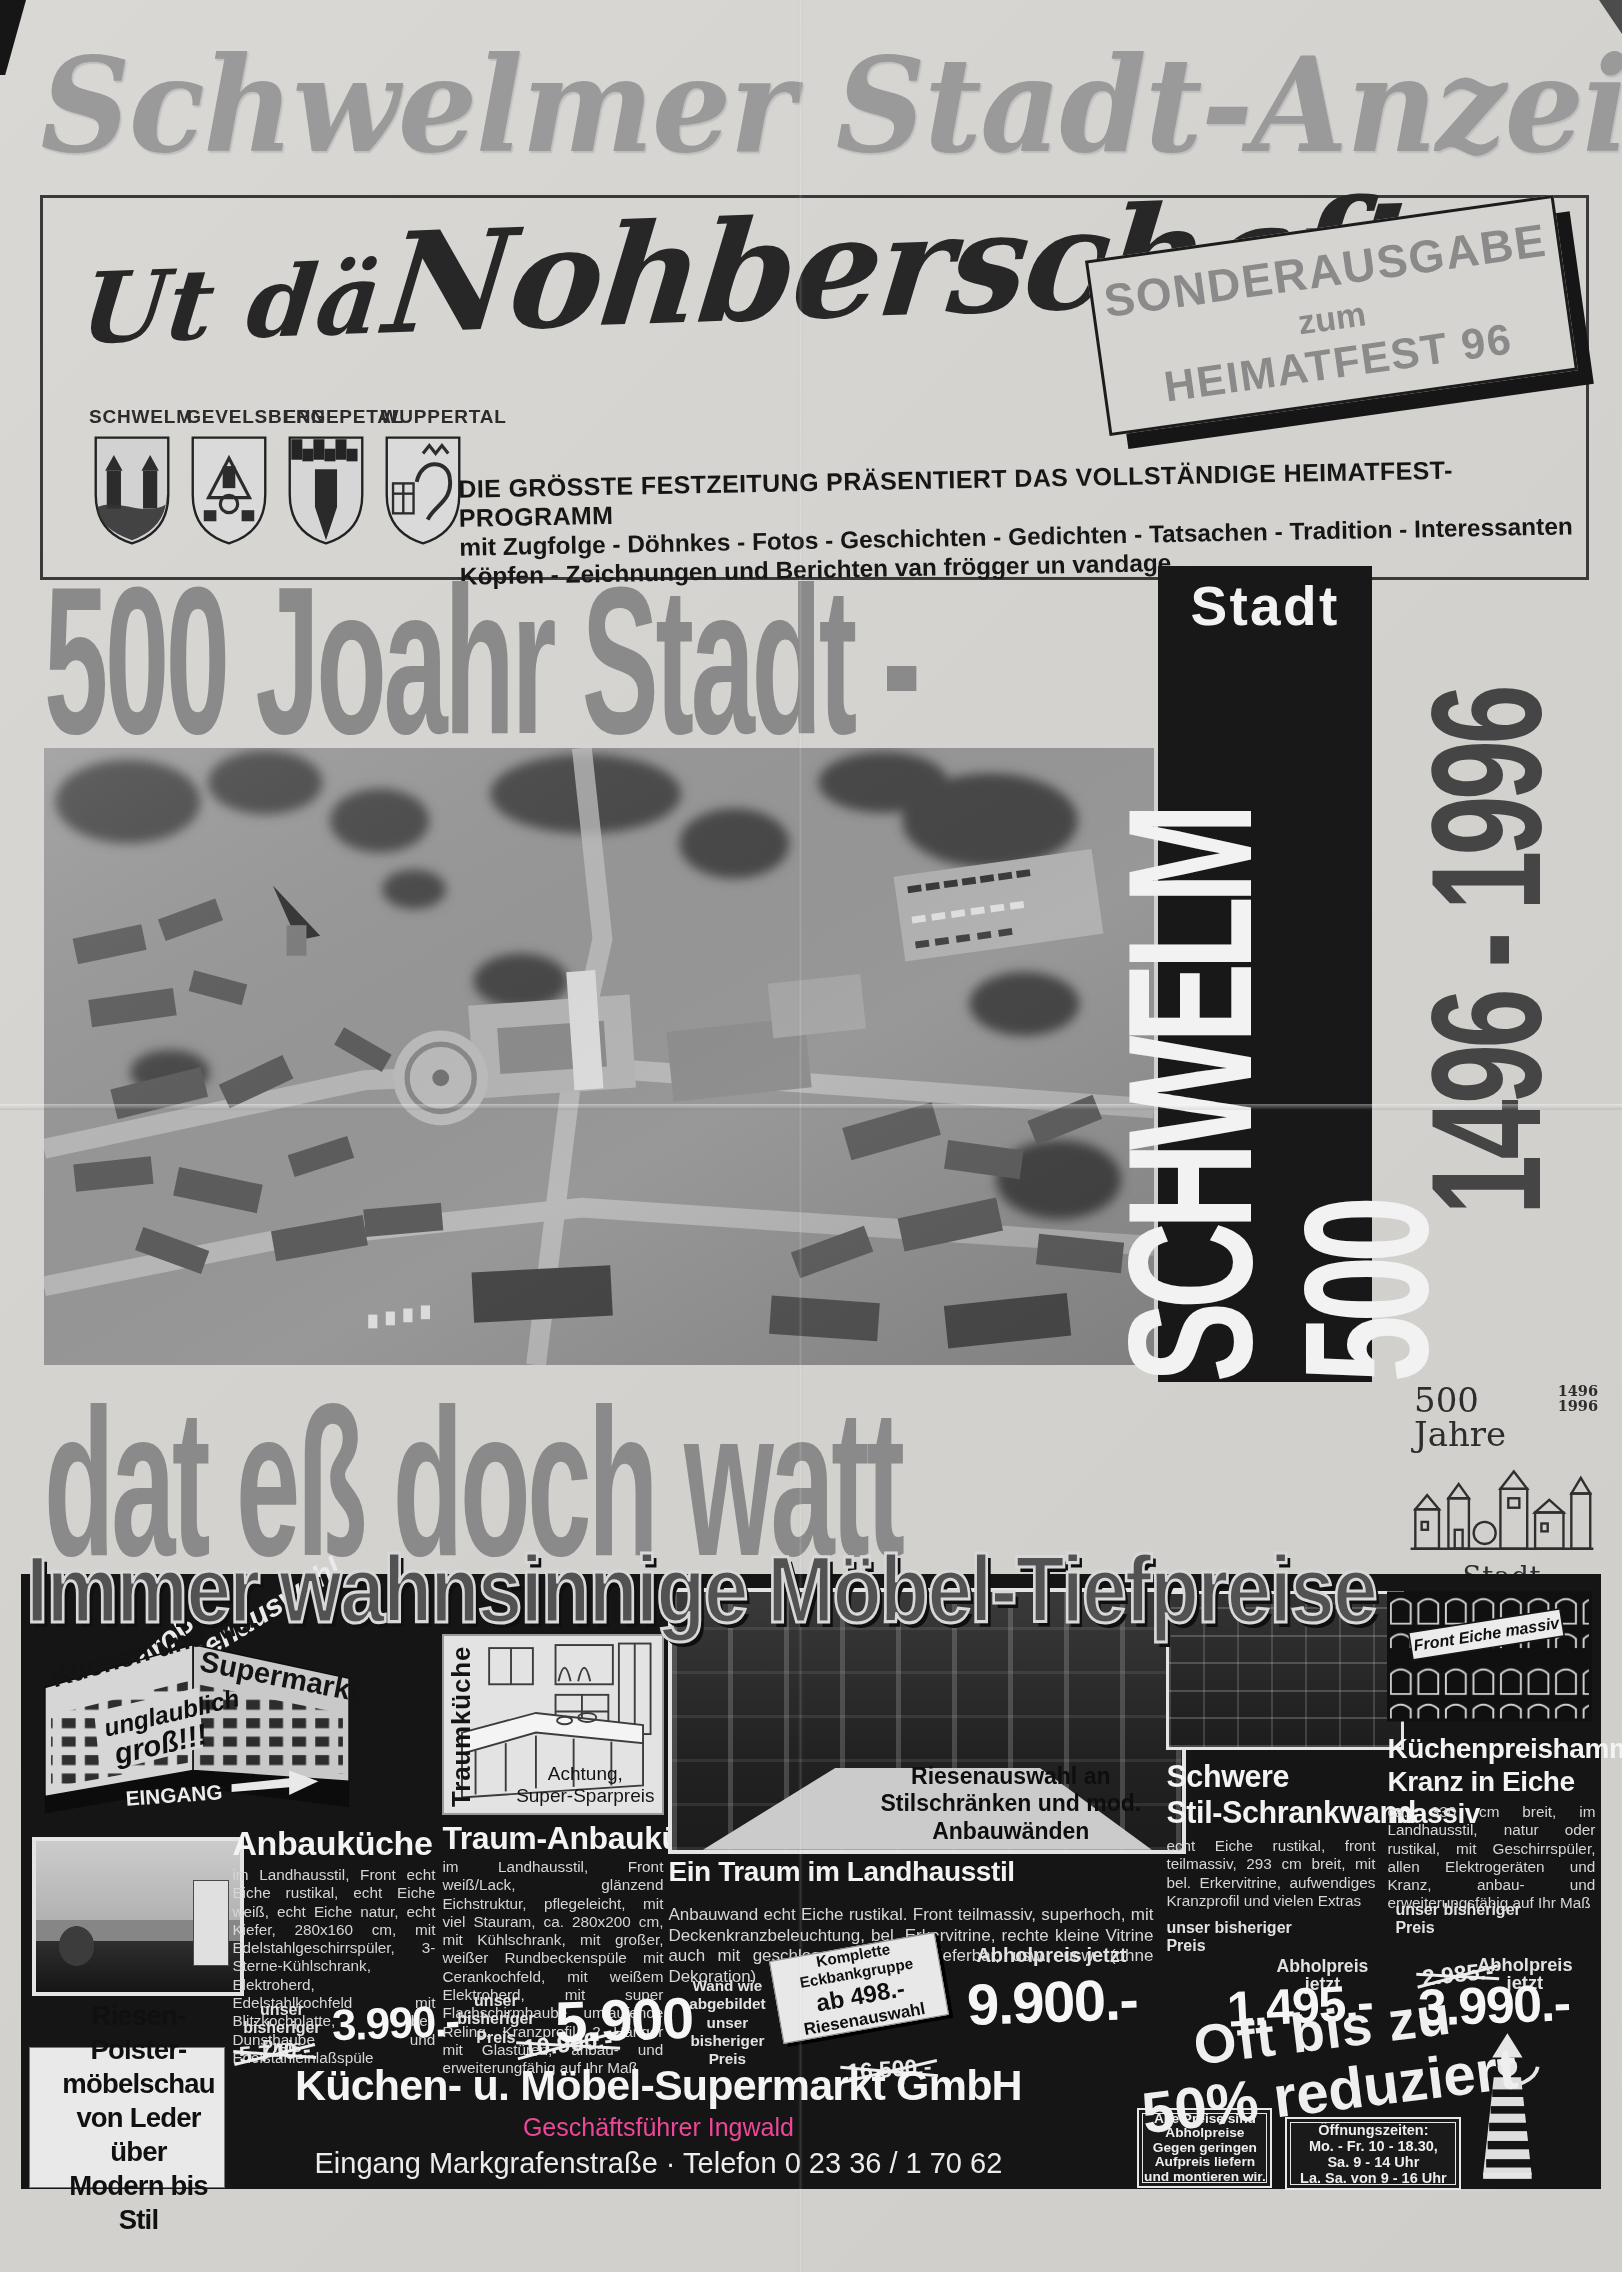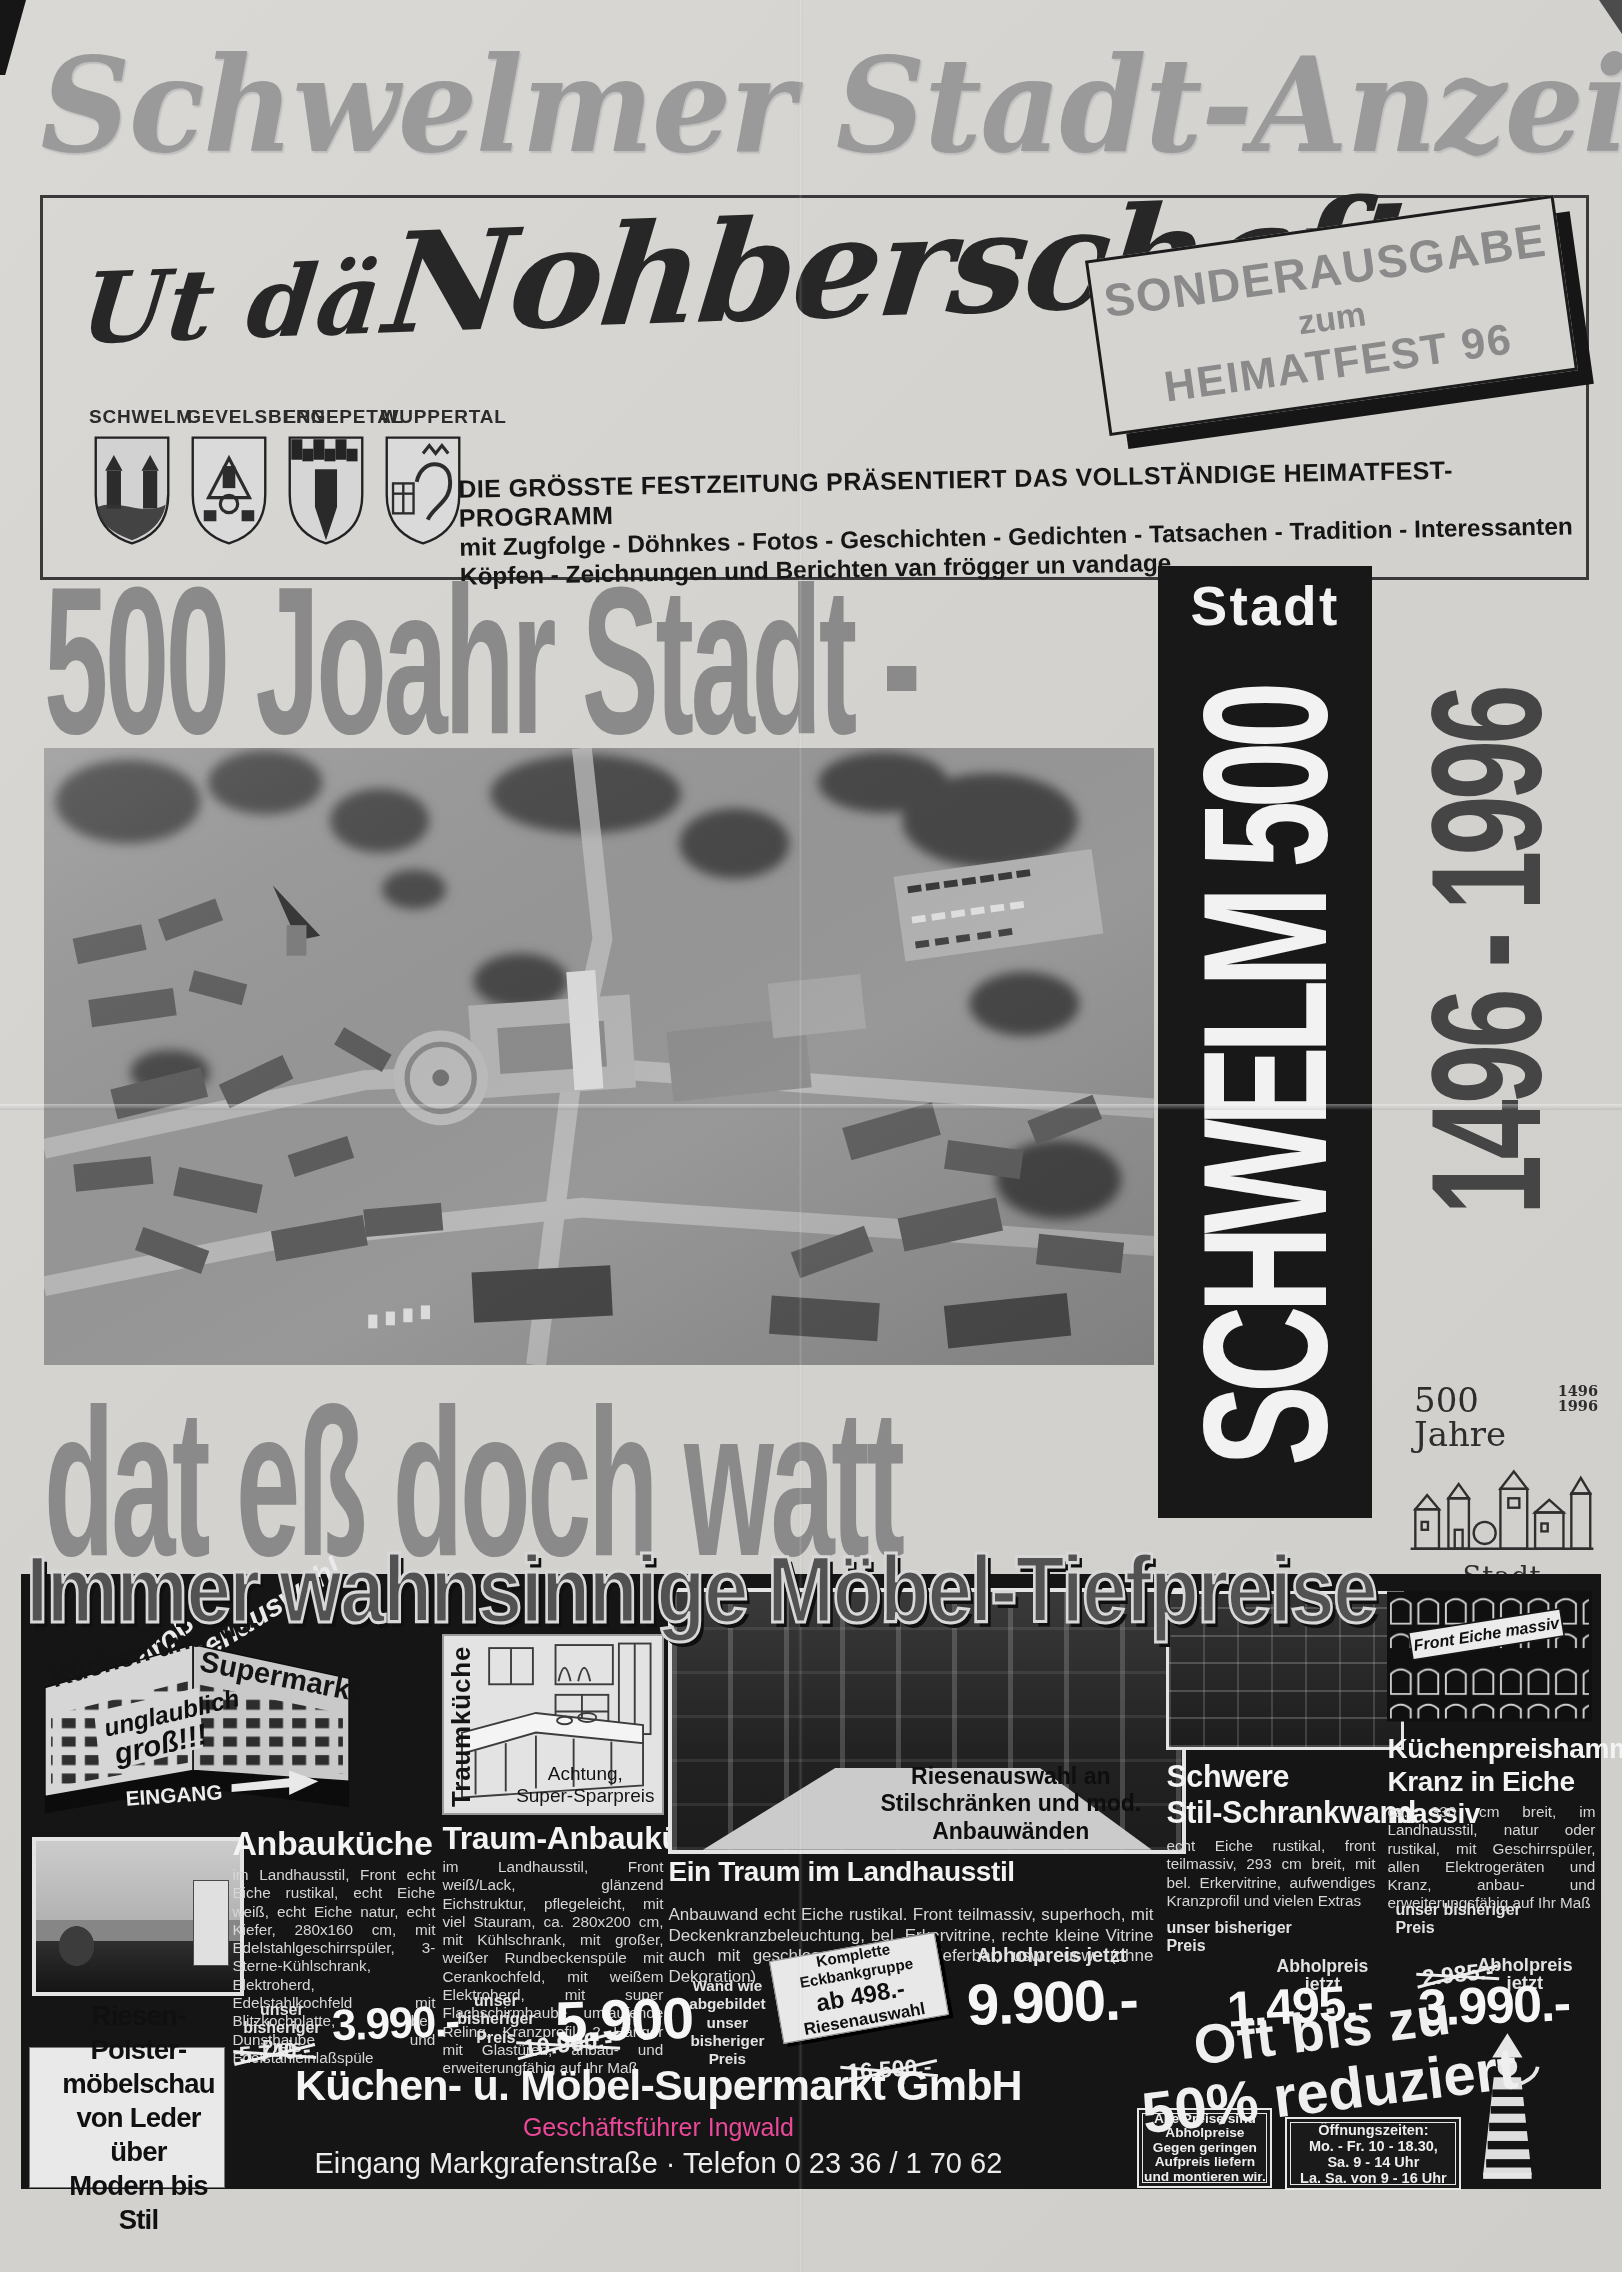--- a/index.html
+++ b/index.html
@@ -32,21 +32,21 @@
 
   
   .mega{font-weight:bold;color:#8a8a8a;white-space:nowrap;line-height:1;letter-spacing:-6.1px;transform:scaleX(.55);transform-origin:left top;font-size:210px;}
   #headline-top{left:44px;top:556px;}
   #headline-bottom{left:44px;top:1378px;}
 
   
   #photo{left:44px;top:748px;width:1110px;height:617px;background:#979797;box-shadow:0 0 0 0.8px #8f8f8f inset;}
 
   
-  #side-banner{left:1158px;top:566px;width:214px;height:952px;background:#181818;display:flex;flex-direction:column;align-items:center;}
+  #side-banner{left:1158px;top:566px;width:214px;height:816px;background:#181818;display:flex;flex-direction:column;align-items:center;}
   #side-banner .stadt{color:#f2f2f2;font-weight:bold;font-size:55px;letter-spacing:2.3px;margin-top:7.6px;}
   .vrt{writing-mode:vertical-rl;transform:rotate(180deg) scale(1.45,1);}
   #side-banner .schwelm{color:#f2f2f2;font-weight:bold;font-size:121px;letter-spacing:-7.6px;margin:auto;line-height:1;}
   #side-years{left:1374px;top:566px;width:223px;height:771px;display:flex;align-items:center;justify-content:center;}
   #side-years .years{font-weight:bold;font-size:108px;color:#454545;letter-spacing:-4.6px;line-height:1;}
 
   
   #jubilee{left:1406px;top:1383px;width:192px;color:#2d2d2d;font-family:"DejaVu Serif",serif;}
   #jubilee .row{display:flex;align-items:flex-start;justify-content:center;gap:7.6px;margin-left:8px;}
   #jubilee .t{font-size:34px;line-height:34px;}

